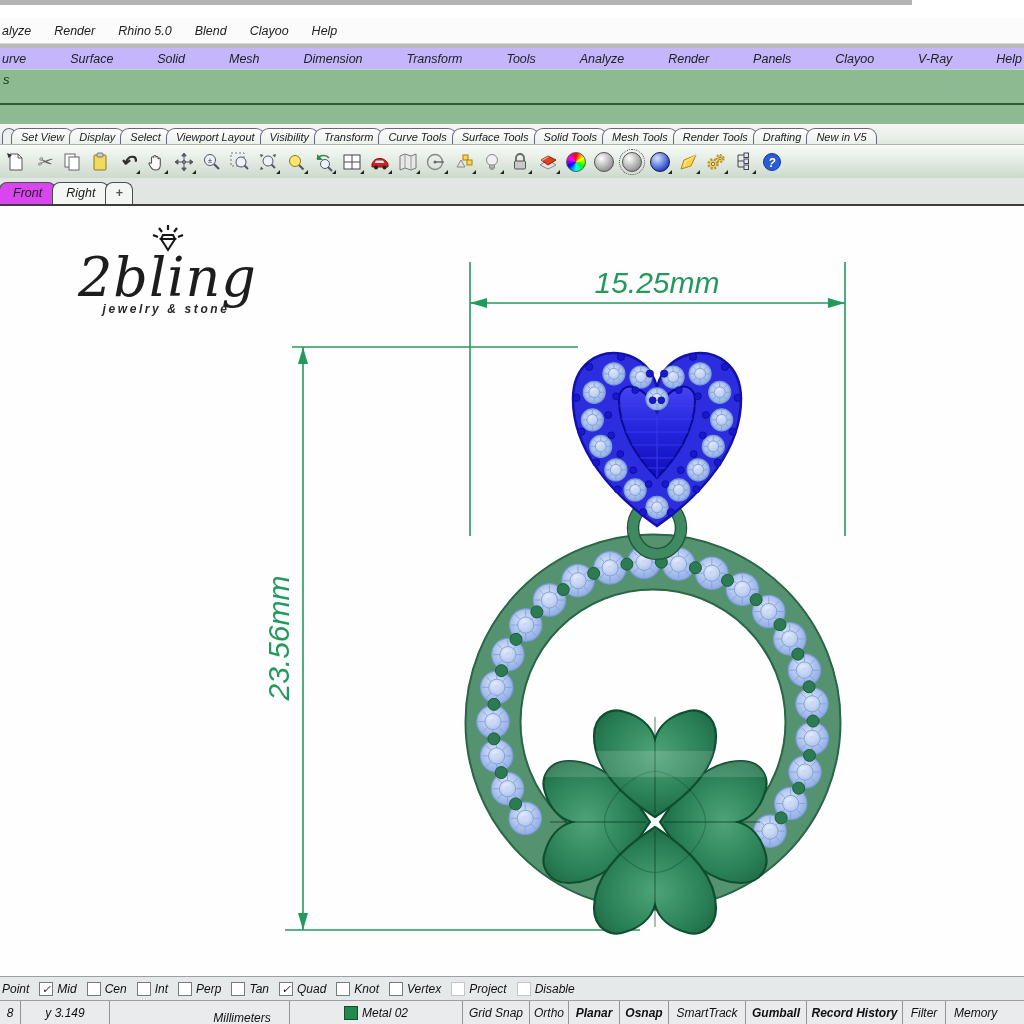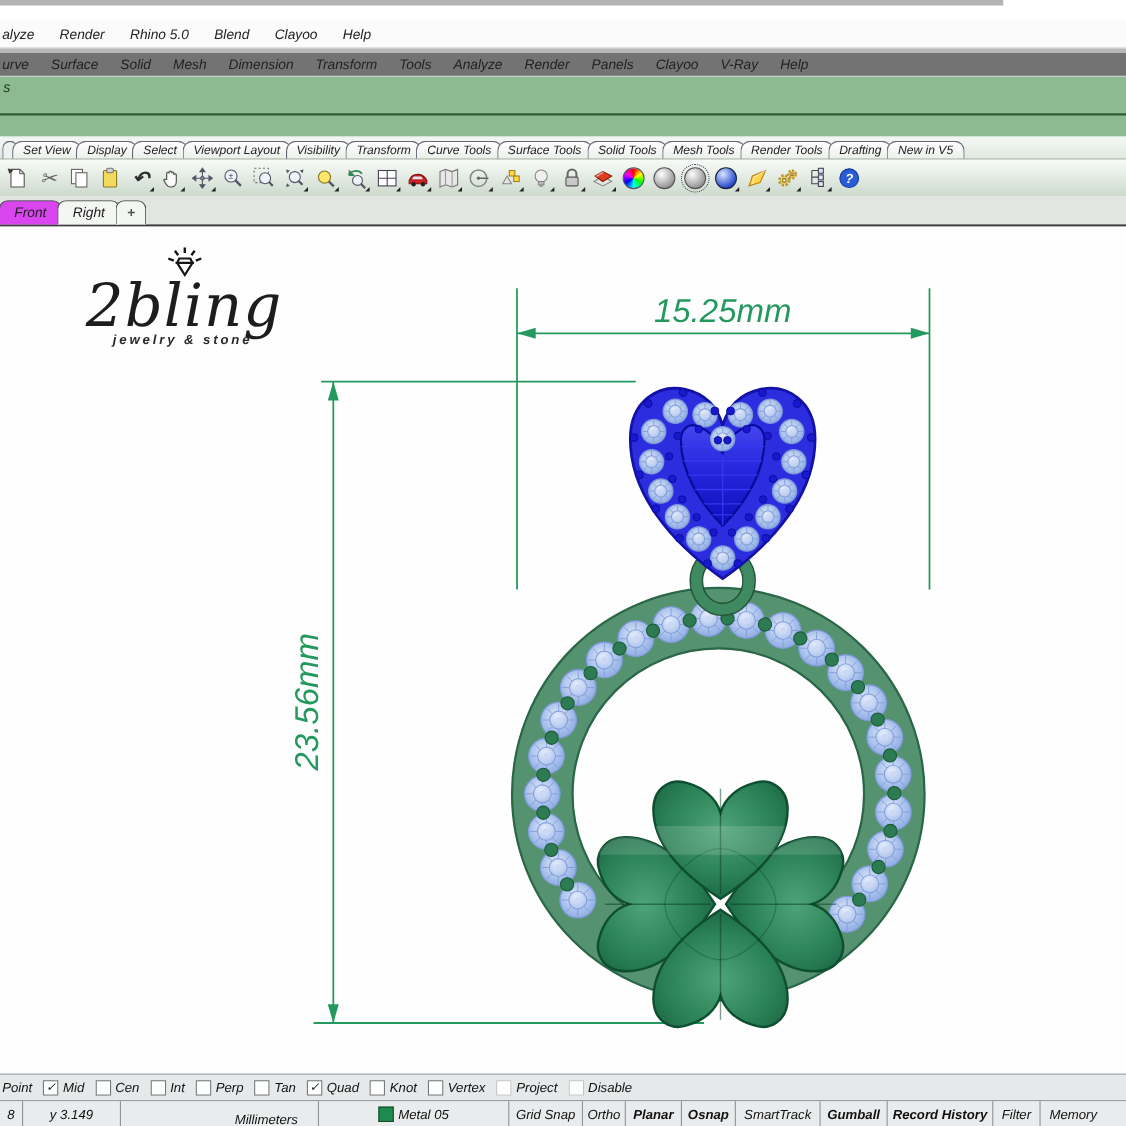--- a/index.html
+++ b/index.html
@@ -3,21 +3,21 @@
 <meta charset="utf-8">
 <style>
   html,body{margin:0;padding:0;background:#fff;font-family:"Liberation Sans",sans-serif;}
   #app{position:relative;width:1024px;height:1024px;overflow:hidden;background:#fff;}
   .abs{position:absolute;font-style:italic;}
 
   
   #titlebar-strip{left:0;top:0;width:912px;height:5px;background:#b3b3b3;}
   #menubar-top{left:0;top:18px;width:1024px;height:25px;background:#fbfbfb;border-bottom:1px solid #d4d4d4;display:flex;align-items:center;gap:19px;font-size:12.5px;color:#222;}
   #hdiv1{left:0;top:44px;width:1024px;height:4px;background:#b9b9b9;}
-  #menubar-main{left:0;top:48px;width:1024px;height:21px;background:#737373;display:flex;align-items:center;gap:16px;font-size:12.5px;color:#222;}
+  #menubar-main{left:0;top:48px;width:1024px;height:21px;background:#c4b5fd;display:flex;align-items:center;gap:16px;font-size:12.5px;color:#222;justify-content:space-between;}
   .menu-item{padding:1px 2px;cursor:default;}
 
   
   #cmd{left:0;top:69px;width:1024px;height:55px;background:#8dba91;border-top:1px solid #c9d4c9;}
   #cmd .cmd-line{height:31px;font-size:13px;color:#16341c;padding:2px 0 0 3px;}
   #cmd .cmd-sep{height:2px;background:#2f5c36;}
   #cmd .cmd-line2{height:20px;}
 
   
   #tool-tabs{left:0;top:124px;width:1024px;height:20px;background:linear-gradient(#f4f7f4,#dfe8df);display:flex;align-items:flex-end;padding-left:2px;border-top:1px solid #fff;}
@@ -929,21 +929,21 @@
         <span>y 3.149</span>
       </span>
       <span class="st-cell" style="width: 84px; margin-top: 28px;">
         <span>z 0.000</span>
       </span>
       <span class="st-cell" style="width: 94px; align-items: flex-end;">
         <span>Millimeters</span>
       </span>
       <span class="st-cell" style="width: 172px;">
         <i class="swatch" style="background: rgb(31, 138, 77);"></i>
-        <span>Metal 05</span>
+        <span>Metal 02</span>
       </span>
       <span class="st-cell" style="width: 66px;">
         <span>Grid Snap</span>
       </span>
       <span class="st-cell" style="width: 38px;">
         <span>Ortho</span>
       </span>
       <span class="st-cell bold" style="width: 50px;">
         <span>Planar</span>
       </span>

